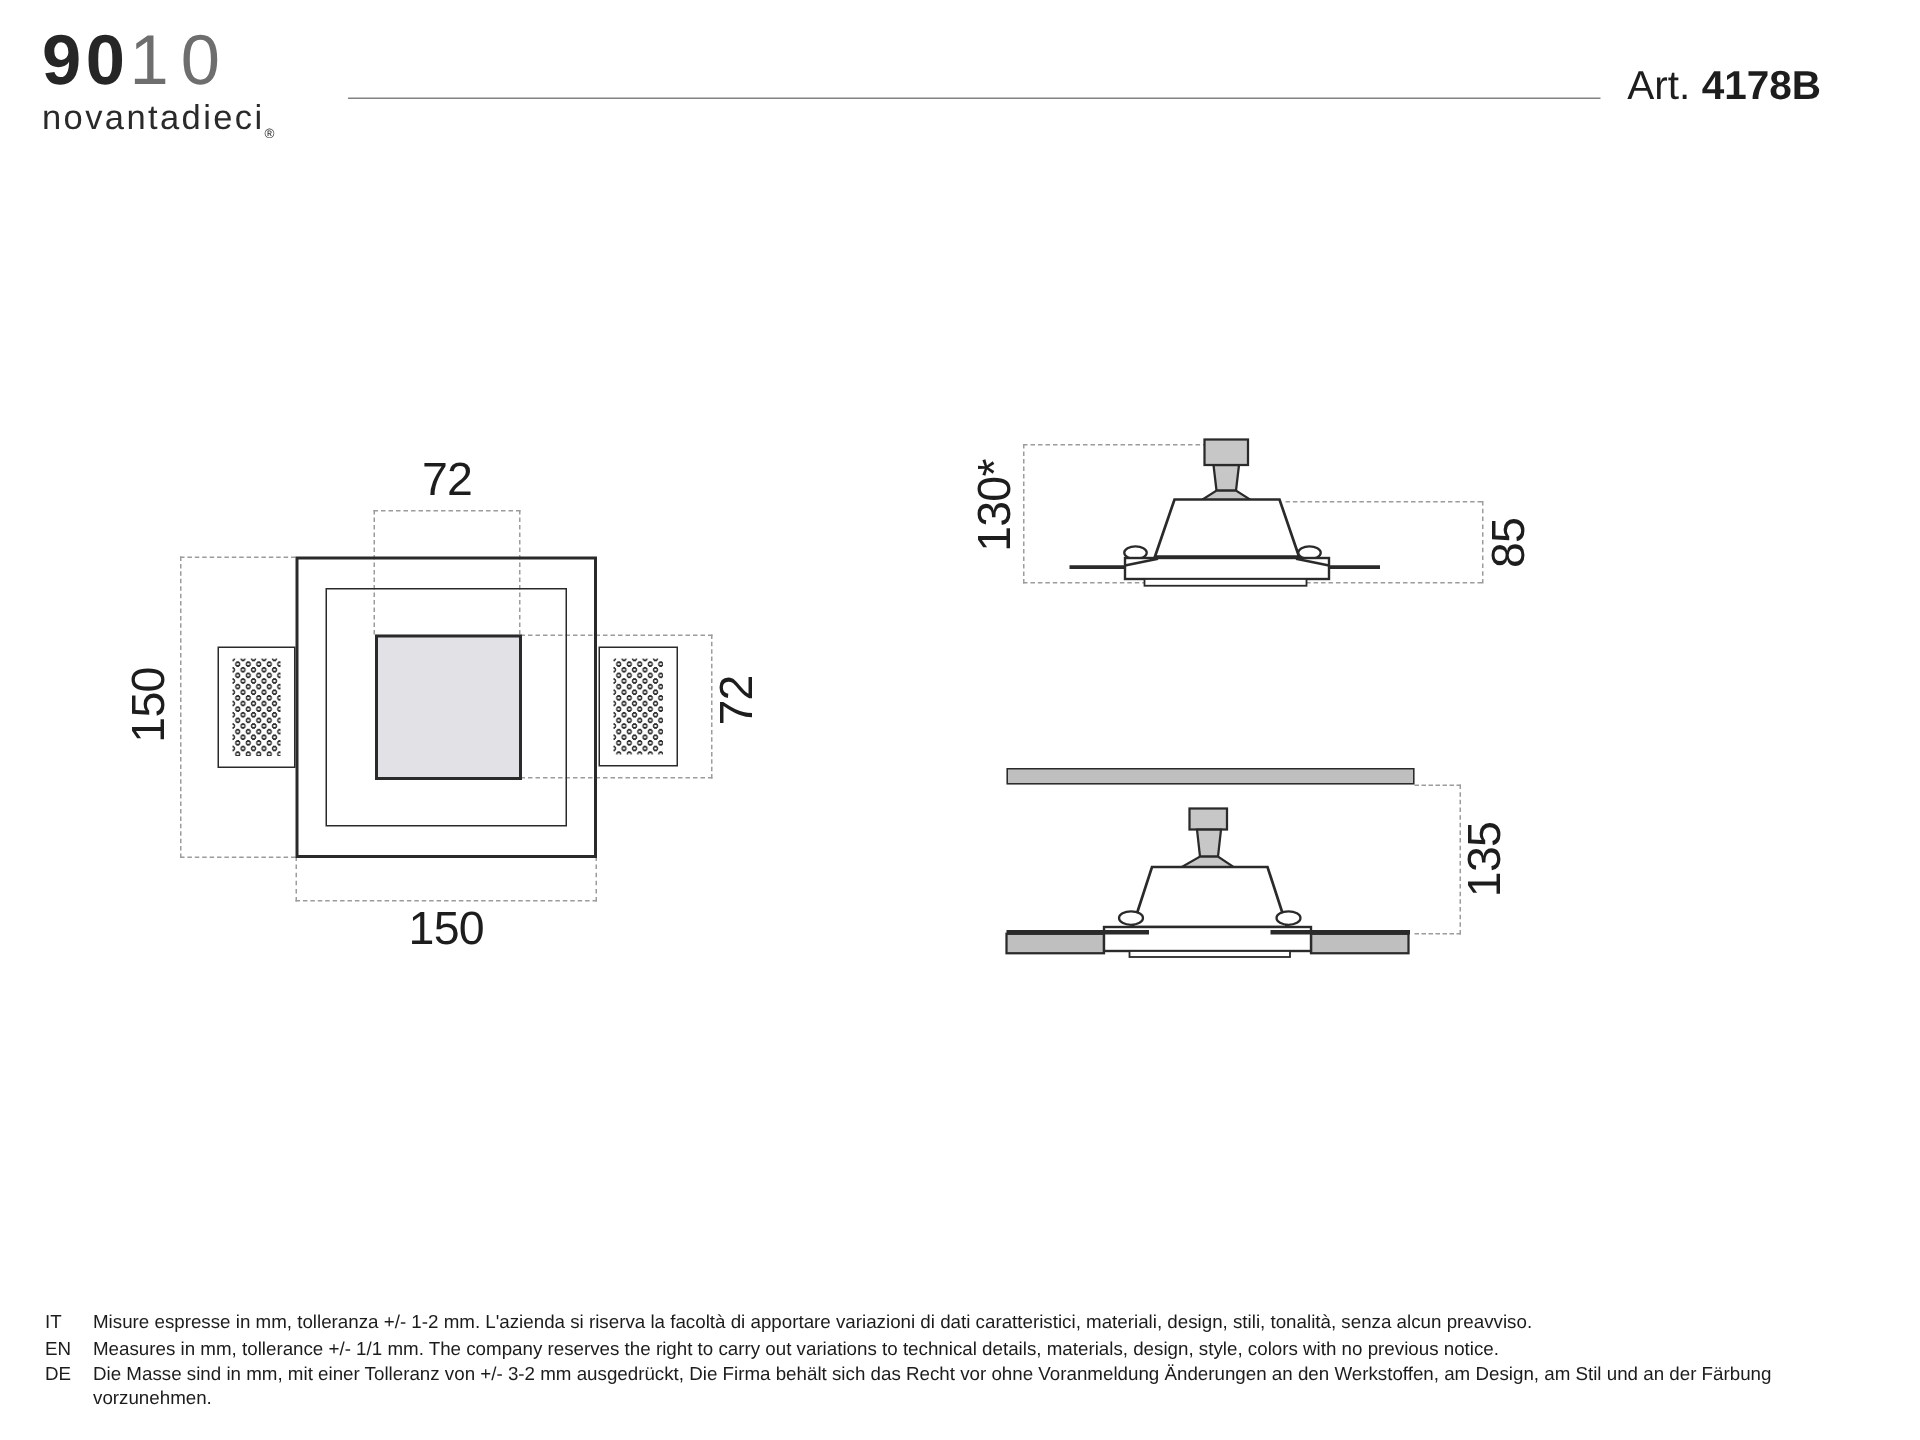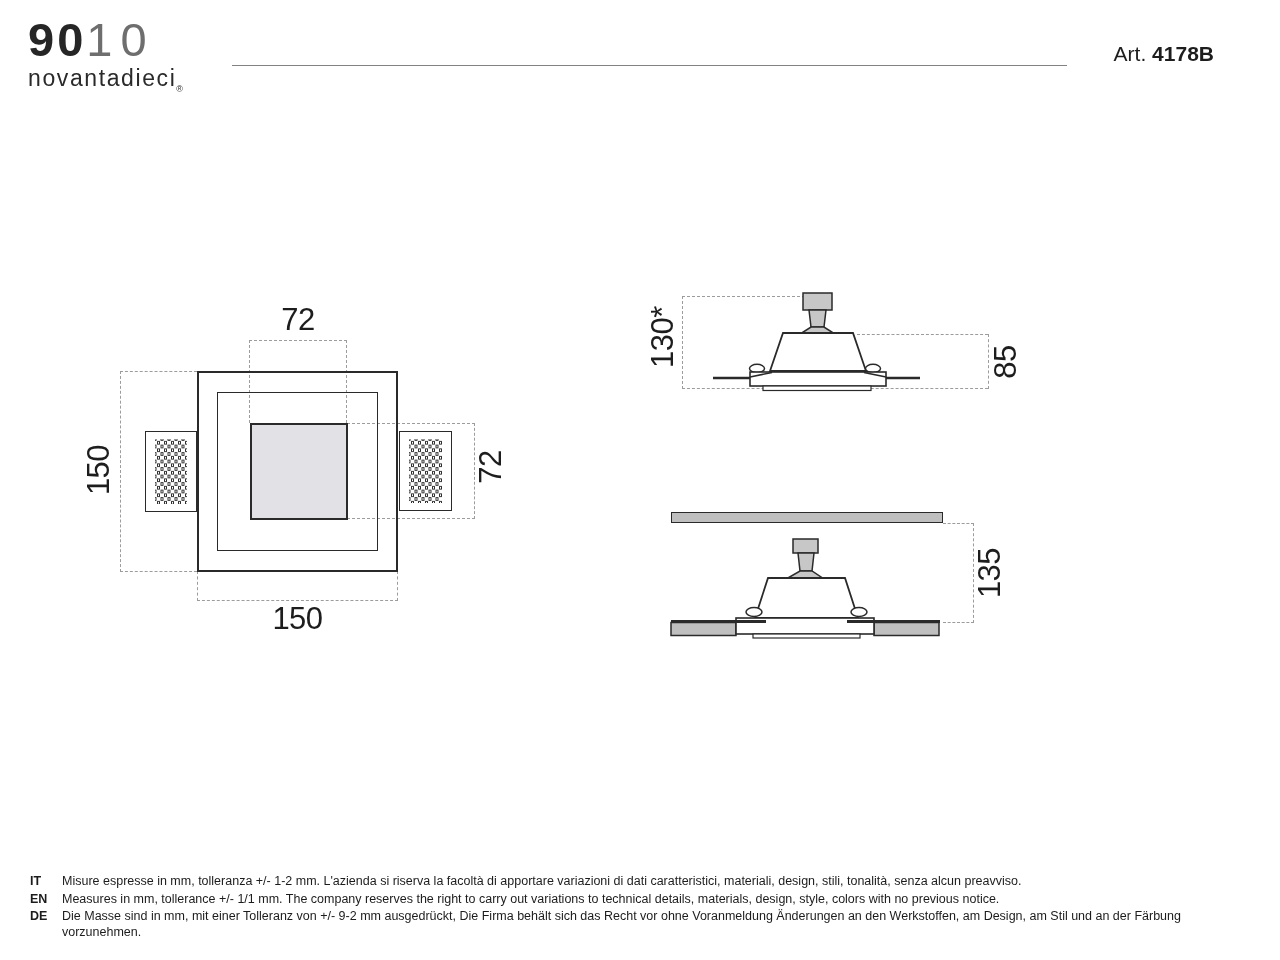--- a/index.html
+++ b/index.html
@@ -8,21 +8,21 @@
   .abs{position:absolute}
 
   
   .logo{left:28px;top:16px}
   .logo-num{font-size:47px;line-height:1.02;letter-spacing:3px;white-space:nowrap}
   .logo-num .b{font-weight:700;color:#262626}
   .logo-num .l{font-weight:300;color:#6e6e6e;letter-spacing:8px}
   .logo-sub{font-size:23px;letter-spacing:1.6px;color:#2a2a2a;margin-top:1px}
   .logo-sub sup{font-size:9px;vertical-align:-6px;letter-spacing:0}
   .header-rule{left:232px;top:65px;width:835px;height:0;border-top:1.5px solid #828282}
-  .art{top:42px;right:66px;font-size:21px;white-space:nowrap}
+  .art{top:42px;right:66px;font-size:27px;white-space:nowrap}
   .art .num{font-weight:700}
 
   
   .solid{border:2px solid #2a2a2a;background:transparent;z-index:2}
   .solid-thin{border:1.5px solid #2a2a2a;background:transparent;z-index:2}
   .dash{z-index:1}
   .d-t{border-top:1.5px dashed #9c9c9c}
   .d-b{border-bottom:1.5px dashed #9c9c9c}
   .d-l{border-left:1.5px dashed #9c9c9c}
   .d-r{border-right:1.5px dashed #9c9c9c}
@@ -34,21 +34,21 @@
       radial-gradient(circle,rgba(255,255,255,0) 0.6px,#2f2f2f 0.9px,#2f2f2f 1.7px,rgba(255,255,255,0) 2px),
       radial-gradient(circle,rgba(255,255,255,0) 0.6px,#2f2f2f 0.9px,#2f2f2f 1.7px,rgba(255,255,255,0) 2px);
     background-size:7px 7.5px,7px 7.5px;
     background-position:0 0,3.5px 3.75px}
   .graysq{background:#e2e2e6}
   svg.fixture{position:absolute;z-index:2;overflow:visible}
 
   
   .footer{left:30px;top:874px;width:1224px}
   .note-row{display:flex;font-size:12.5px;line-height:1.24;color:#1c1c1c;margin-bottom:2px}
-  .note-code{font-weight:700;width:32px;flex:none}
+  .note-code{font-weight:400;width:32px;flex:none}
 </style>
 </head>
 <body>
 
 <div class="abs logo">
   <div class="logo-num"><span class="b">90</span><span class="l">10</span></div>
   <div class="logo-sub"><span>novantadieci</span><sup>®</sup></div>
 </div>
 <div class="abs header-rule"></div>
 <div class="abs art">
@@ -129,15 +129,15 @@
   <div class="note-row">
     <span class="note-code">IT</span>
     <span class="note-text">Misure espresse in mm, tolleranza +/- 1-2 mm. L'azienda si riserva la facoltà di apportare variazioni di dati caratteristici, materiali, design, stili, tonalità, senza alcun preavviso.</span>
   </div>
   <div class="note-row">
     <span class="note-code">EN</span>
     <span class="note-text">Measures in mm, tollerance +/- 1/1 mm. The company reserves the right to carry out variations to technical details, materials, design, style, colors with no previous notice.</span>
   </div>
   <div class="note-row">
     <span class="note-code">DE</span>
-    <span class="note-text">Die Masse sind in mm, mit einer Tolleranz von +/- 9-2 mm ausgedrückt, Die Firma behält sich das Recht vor ohne Voranmeldung Änderungen an den Werkstoffen, am Design, am Stil und an der Färbung vorzunehmen.</span>
+    <span class="note-text">Die Masse sind in mm, mit einer Tolleranz von +/- 3-2 mm ausgedrückt, Die Firma behält sich das Recht vor ohne Voranmeldung Änderungen an den Werkstoffen, am Design, am Stil und an der Färbung vorzunehmen.</span>
   </div>
 </div>
 
 </body></html>

